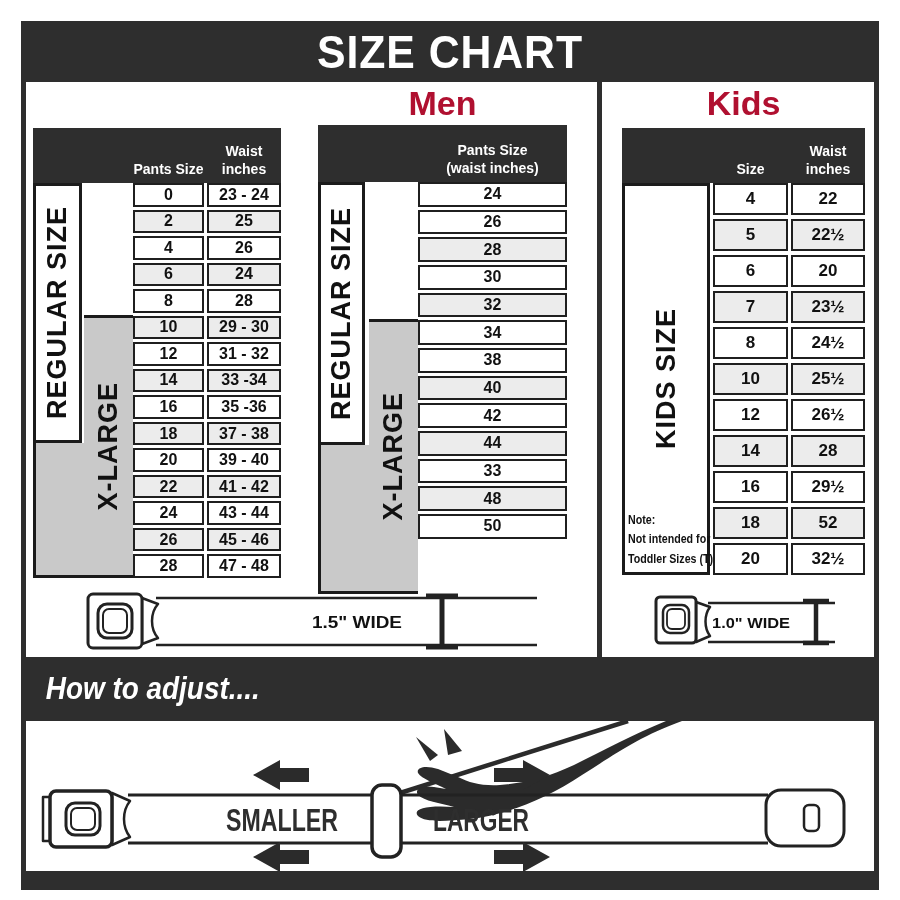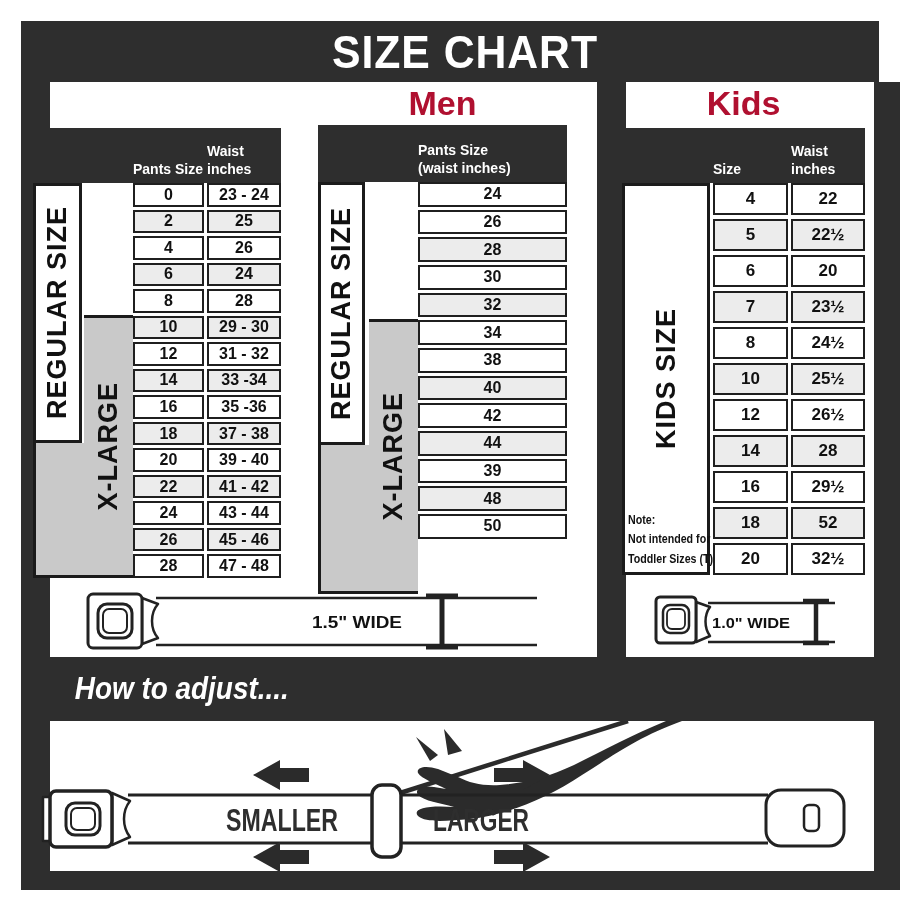--- a/index.html
+++ b/index.html
@@ -1,36 +1,36 @@
 <!DOCTYPE html>
 <html><head>
 <meta charset="utf-8">
 <style>
   html,body{margin:0;padding:0;background:#fff;}
   .page{position:relative;width:900px;height:900px;background:#fff;overflow:hidden;
         font-family:"Liberation Sans",sans-serif;color:#111;}
   .abs{position:absolute;box-sizing:border-box;}
-  .dark{background:#2e2e2e;padding-left:29px;}
+  .dark{background:#2e2e2e;}
   
   .title-band{left:21px;top:21px;width:858px;height:61px;display:flex;align-items:center;justify-content:center;}
   .title-band .t{color:#fff;font-size:46px;font-weight:bold;letter-spacing:1px;transform:scaleX(.93);}
   .border-left{left:21px;top:82px;width:5px;height:808px;}
   .border-right{left:874px;top:82px;width:5px;height:808px;}
   .border-bottom{left:21px;top:871px;width:858px;height:19px;}
   .divider{left:597px;top:82px;width:5px;height:575px;}
   
   .colhead{top:84px;height:38px;display:flex;align-items:center;justify-content:center;
            color:#b01030;font-size:34px;font-weight:bold;transform-origin:center;}
   .colhead.women{left:33px;width:248px;}
   .colhead.men{left:318px;width:249px;}
   .colhead.kids{left:622px;width:243px;}
   
   .table{box-sizing:border-box;}
   .thead{position:absolute;left:0;top:0;width:100%;background:#2e2e2e;color:#fff;font-weight:bold;}
-  .thead .hcell{position:absolute;bottom:5px;font-size:14px;line-height:1.25;}
+  .thead .hcell{position:absolute;bottom:5px;text-align:center;font-size:14px;line-height:1.25;}
   .tbody{position:absolute;display:grid;}
   .trow{display:grid;gap:3px;}
   .cell{display:flex;align-items:center;justify-content:center;border:2px solid #1f1f1f;
         background:#fff;font-weight:bold;font-size:16px;}
   .trow.shaded .cell{background:#ececec;}
   .vtext{writing-mode:vertical-rl;transform:rotate(180deg);font-weight:bold;letter-spacing:1px;
          font-size:27px;color:#111;white-space:nowrap;}
   .vcenter{display:flex;align-items:center;justify-content:center;}
   .reg-box{background:#fff;border:3px solid #1b1b1b;}
   .xl-upper{background:#c9c9c9;border-top:3px solid #1b1b1b;}
@@ -220,21 +220,21 @@
         <div class="trow shaded">
           <div class="cell">40</div>
         </div>
         <div class="trow">
           <div class="cell">42</div>
         </div>
         <div class="trow shaded">
           <div class="cell">44</div>
         </div>
         <div class="trow">
-          <div class="cell">39</div>
+          <div class="cell">33</div>
         </div>
         <div class="trow shaded">
           <div class="cell">48</div>
         </div>
         <div class="trow">
           <div class="cell">50</div>
         </div>
       </div>
   </div>
 

